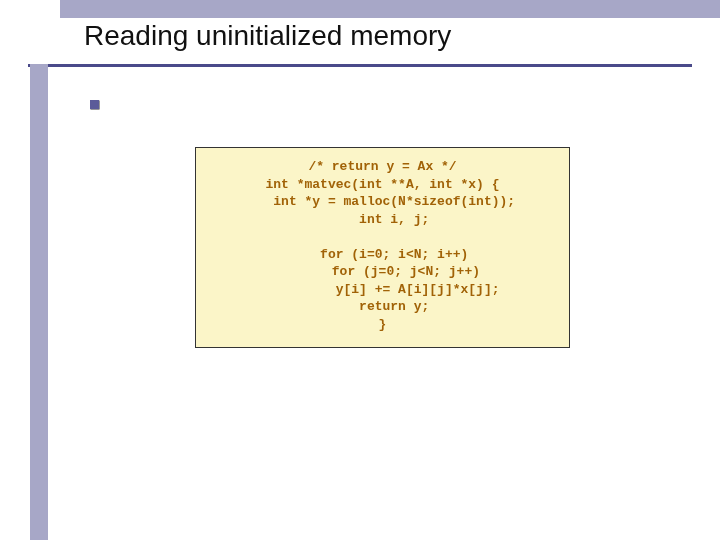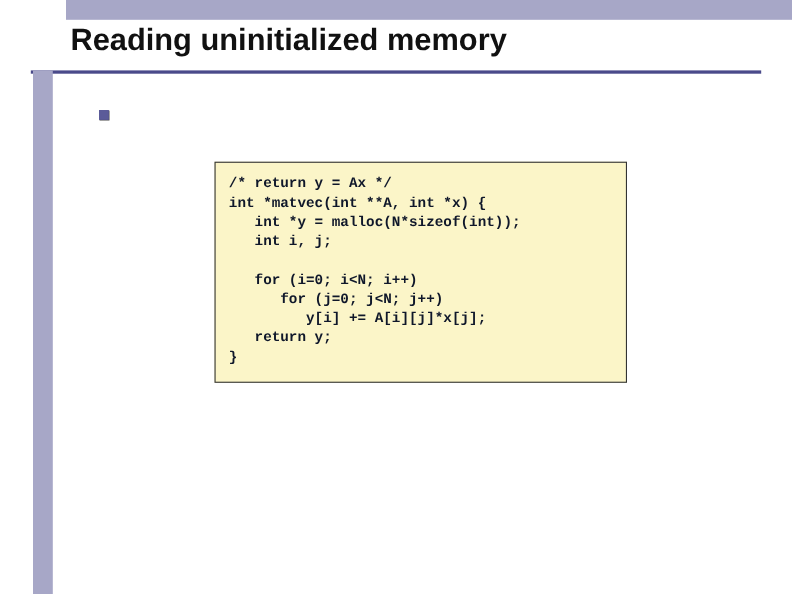--- a/index.html
+++ b/index.html
@@ -1,28 +1,28 @@
 <!DOCTYPE html>
 <html><head>
 <meta charset="utf-8">
 <style>
   * { margin: 0; padding: 0; box-sizing: border-box; }
   html, body { width: 720px; height: 540px; background: #ffffff; font-family: Verdana, Arial, sans-serif; color: #000; }
   .slide { position: relative; width: 720px; height: 540px; }
   .topband { position: absolute; left: 60px; right: 0; top: 0; height: 18px; background: #a7a7c7; }
   .title-wrap { position: absolute; left: 64px; top: 20px; right: 30px; }
-  .title { font-size: 28px; font-weight: 700; color: #111; }
+  .title { font-size: 28px; font-weight: 400; color: #111; margin-left: 20px; }
   .hrline { position: absolute; left: 28px; right: 28px; top: 64px; height: 3px; background: #4a4a8a; }
   .leftband { position: absolute; left: 30px; top: 64px; bottom: 0; width: 18px; background: #a7a7c7; }
   .content { position: absolute; left: 90px; top: 90px; right: 40px; }
   .bullet-row { display: flex; align-items: flex-start; gap: 10px; margin-bottom: 14px; }
   .bullet-dot { width: 9px; height: 9px; background: #5b5b99; margin-top: 10px; flex: 0 0 auto; box-shadow: 0.5px 0.5px 0 #333; }
   .bullet-text { font-size: 24px; line-height: 1.25; color: #111; }
   .code-box { margin-top: 38px; margin-left: 105px; width: 375px; border: 1px solid #333; background: #fbf5c8; padding: 10px 12px 14px 12px; }
-  .code { font-family: "Courier New", Courier, monospace; font-size: 13px; line-height: 1.35; white-space: pre; color: #0f172a; font-weight: bold; }
+  .code { font-family: "Courier New", Courier, monospace; font-size: 13px; line-height: 1.35; white-space: pre; color: #a16207; font-weight: bold; text-align: center; }
 </style>
 </head>
 <body>
 
 <div class="slide">
   <div class="topband"></div>
   <div class="title-wrap">
     <div class="title">Reading uninitialized memory</div>
   </div>
   <div class="hrline"></div>

